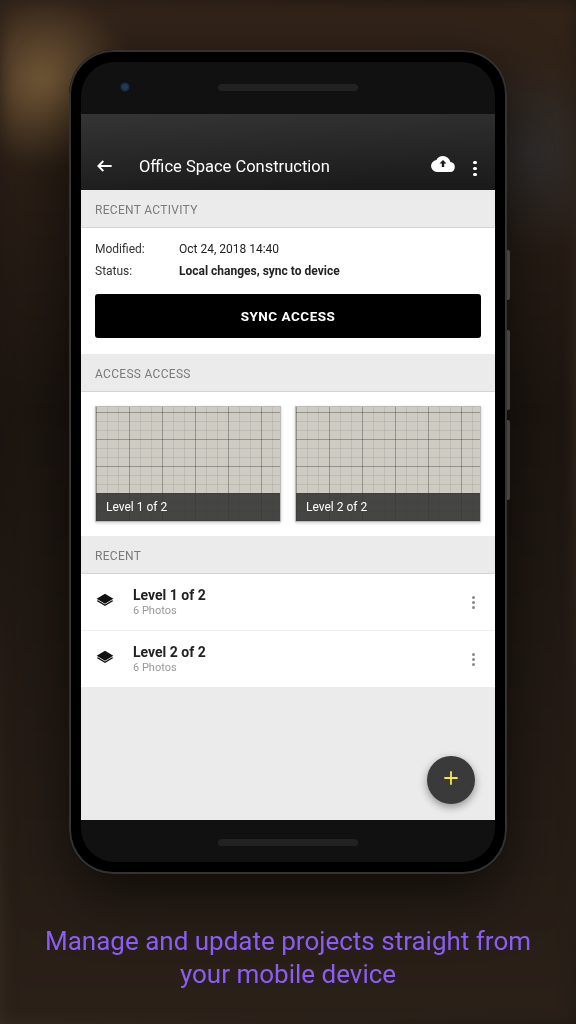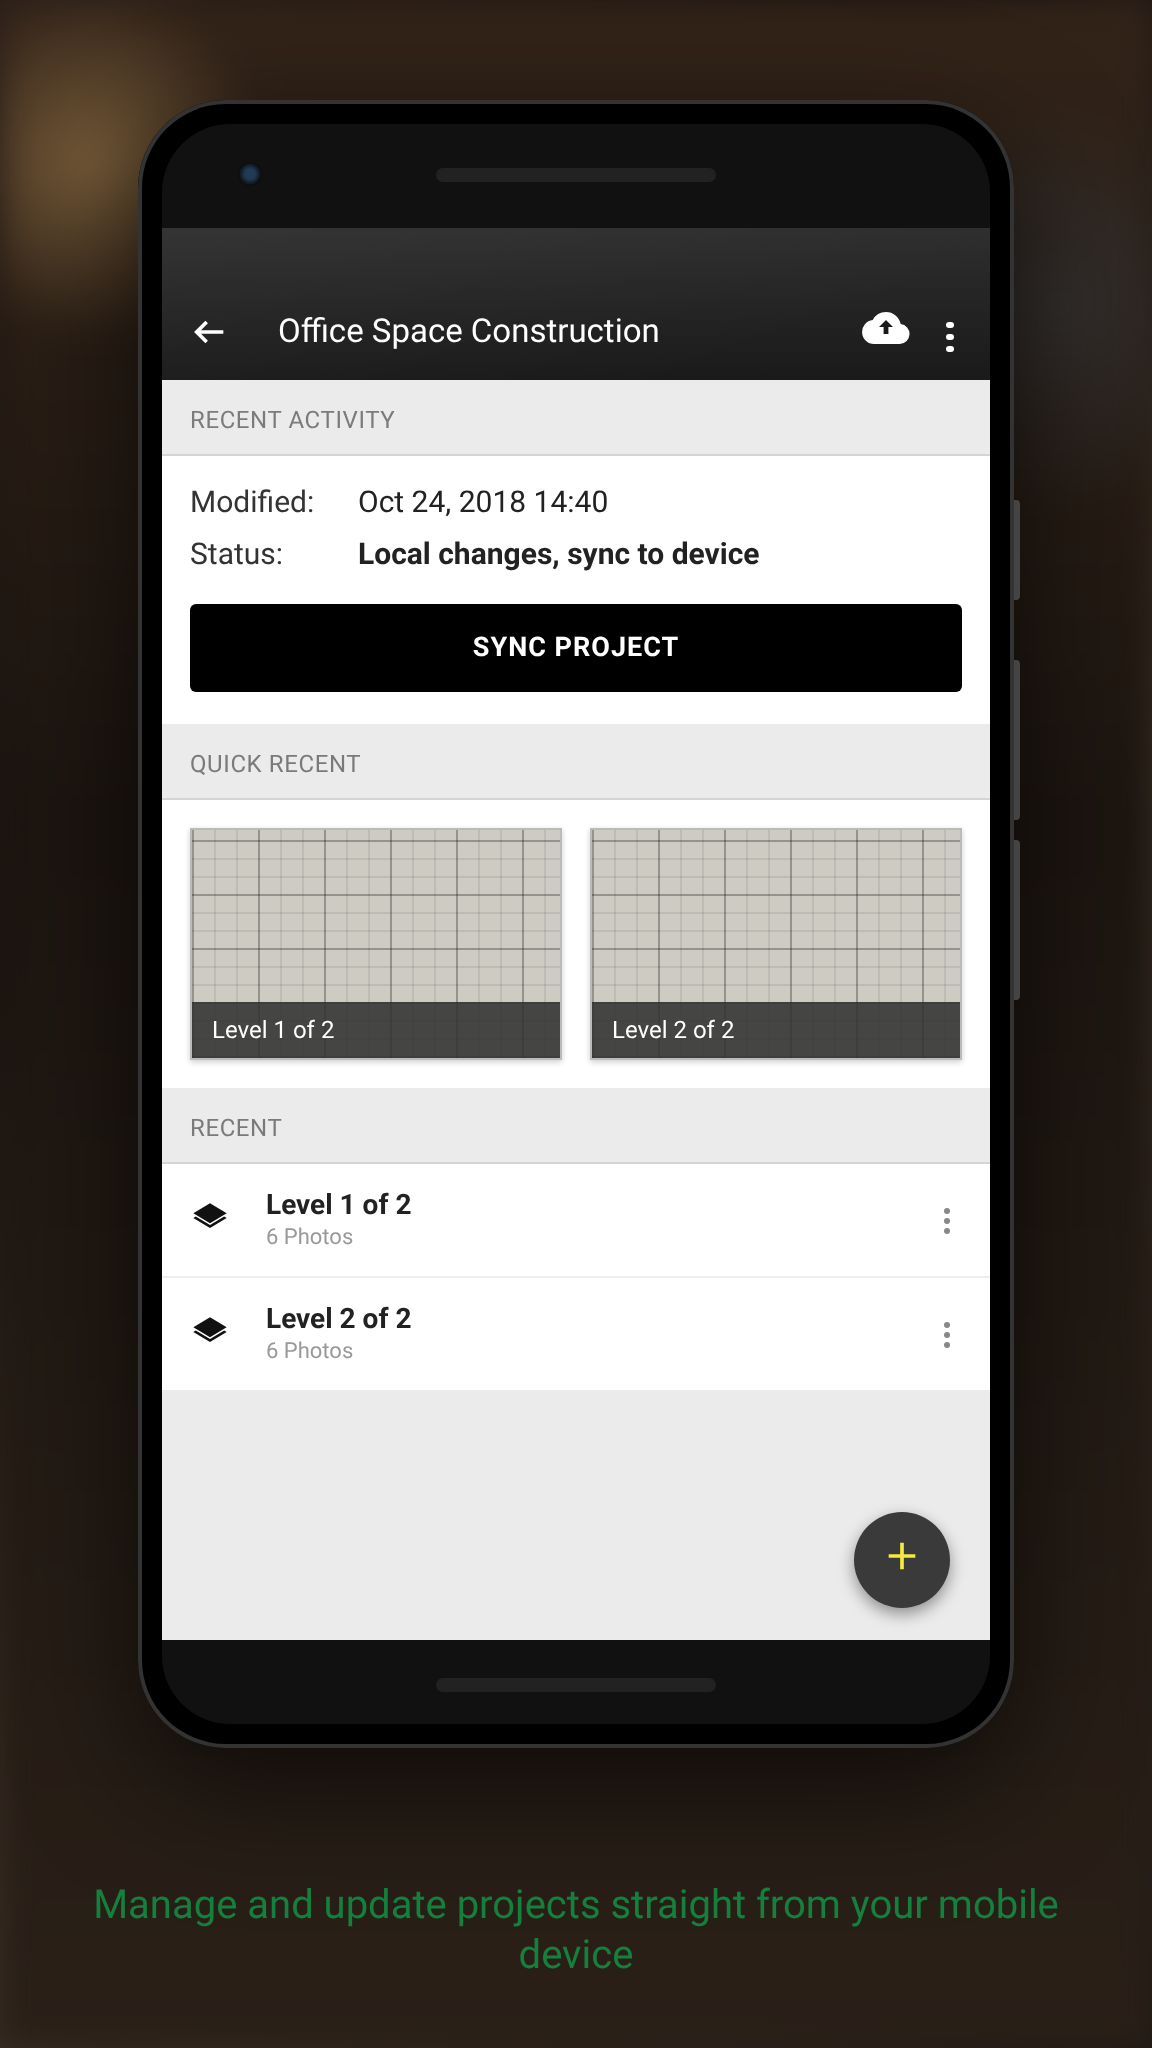--- a/index.html
+++ b/index.html
@@ -153,21 +153,21 @@
 }
 .section-body {
   background: #fff;
 }
 .recent-body {
   padding: 10px 14px 16px;
 }
 .kv-row {
   display: flex;
   padding: 4px 0;
-  font-size: 15px;
+  font-size: 12px;
 }
 .kv-label {
   width: 84px;
   color: #333;
 }
 .kv-value {
   color: #222;
 }
 .kv-value.bold {
   font-weight: 700;
@@ -289,22 +289,22 @@
   flex-direction: column;
   height: calc(100% - 76px);
 }
 
 .tagline {
   position: absolute;
   bottom: 34px;
   left: 0;
   right: 0;
   text-align: center;
-  color: #15803d;
-  font-size: 20px;
+  color: #8b5cf6;
+  font-size: 26px;
   line-height: 1.25;
   font-weight: 400;
   padding: 0 30px;
 }
 </style>
 </head>
 <body>
 
 <div class="bg-blur"></div>
 
@@ -344,24 +344,24 @@
         <div class="section-header">RECENT ACTIVITY</div>
         <div class="section-body recent-body">
           <div class="kv-row">
             <div class="kv-label">Modified:</div>
             <div class="kv-value">Oct 24, 2018 14:40</div>
           </div>
           <div class="kv-row">
             <div class="kv-label">Status:</div>
             <div class="kv-value bold">Local changes, sync to device</div>
           </div>
-          <div class="sync-btn">SYNC PROJECT</div>
-        </div>
-
-        <div class="section-header">QUICK RECENT</div>
+          <div class="sync-btn">SYNC ACCESS</div>
+        </div>
+
+        <div class="section-header">ACCESS ACCESS</div>
         <div class="section-body quick-body">
           <div class="tile">
             <div class="tile-bg"></div>
             <div class="tile-label">Level 1 of 2</div>
           </div>
           <div class="tile">
             <div class="tile-bg"></div>
             <div class="tile-label">Level 2 of 2</div>
           </div>
         </div>

